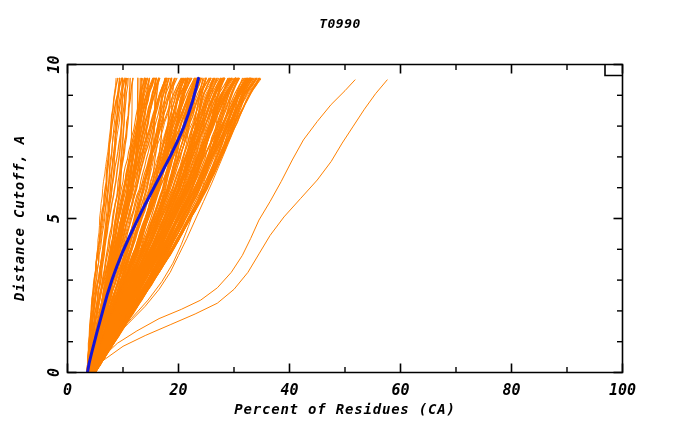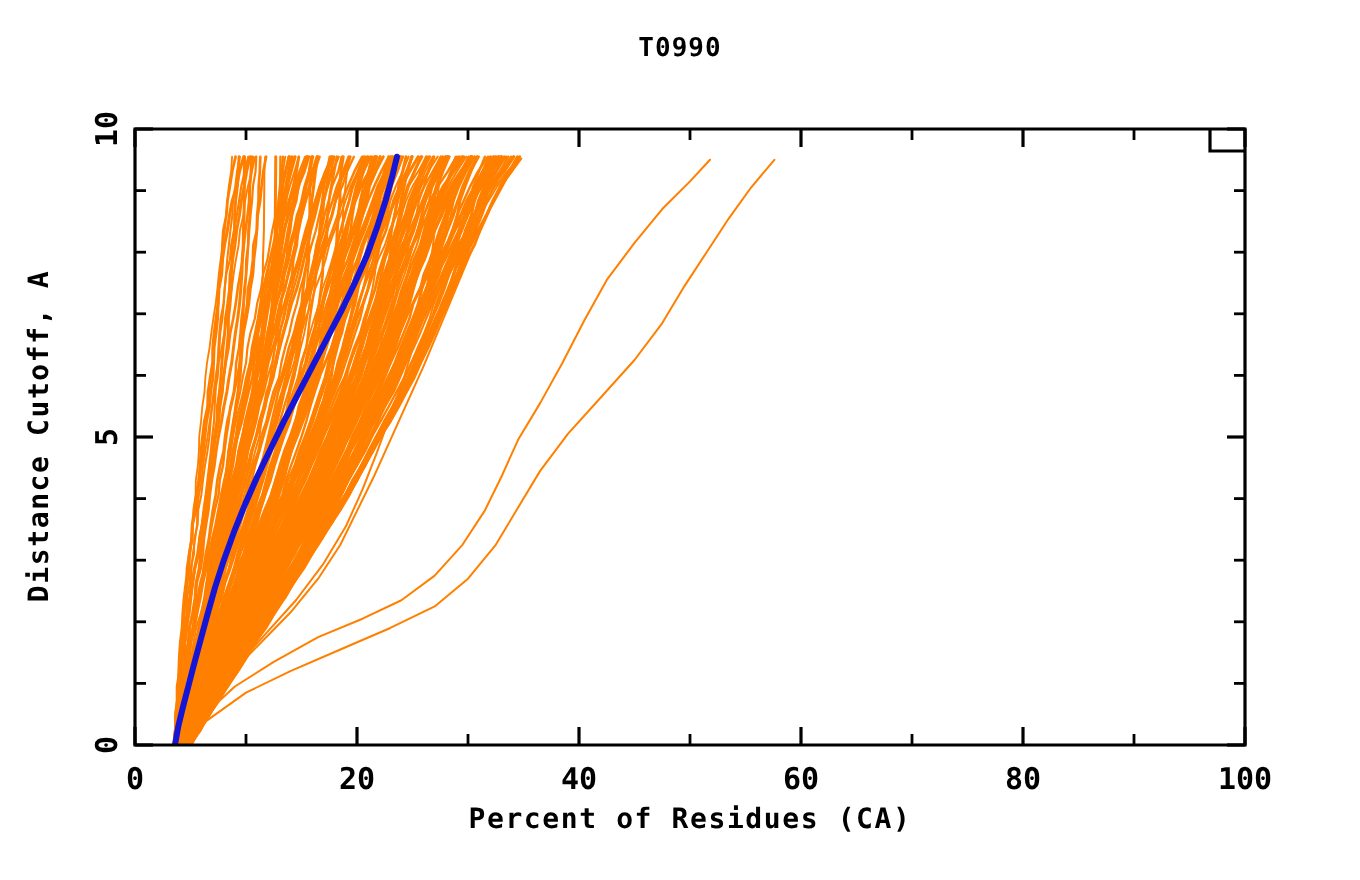--- a/index.html
+++ b/index.html
@@ -3,21 +3,21 @@
 <meta charset="utf-8">
 <style>
   html,body{margin:0;padding:0;}
   body{
     width:680px;height:440px;
     background:#ffffff;
     font-family:"DejaVu Sans Mono","Liberation Mono",monospace;
     overflow:hidden;
     position:relative;
   }
-  #plot-root{position:absolute;left:0;top:0;width:680px;height:440px;}
+  #plot-root{position:absolute;left:0;top:0;width:680px;height:440px;font-style:italic;}
   svg{display:block;}
   .axis-line{stroke:#000000;stroke-width:1.6;fill:none;}
   .tick{stroke:#000000;stroke-width:1.6;}
   .tick-minor{stroke:#000000;stroke-width:1.4;}
   .ticklabel{
     font-family:"DejaVu Sans Mono","Liberation Mono",monospace;
     font-size:15px;font-weight:bold;fill:#000000;
   }
   .axistitle{
     font-family:"DejaVu Sans Mono","Liberation Mono",monospace;

